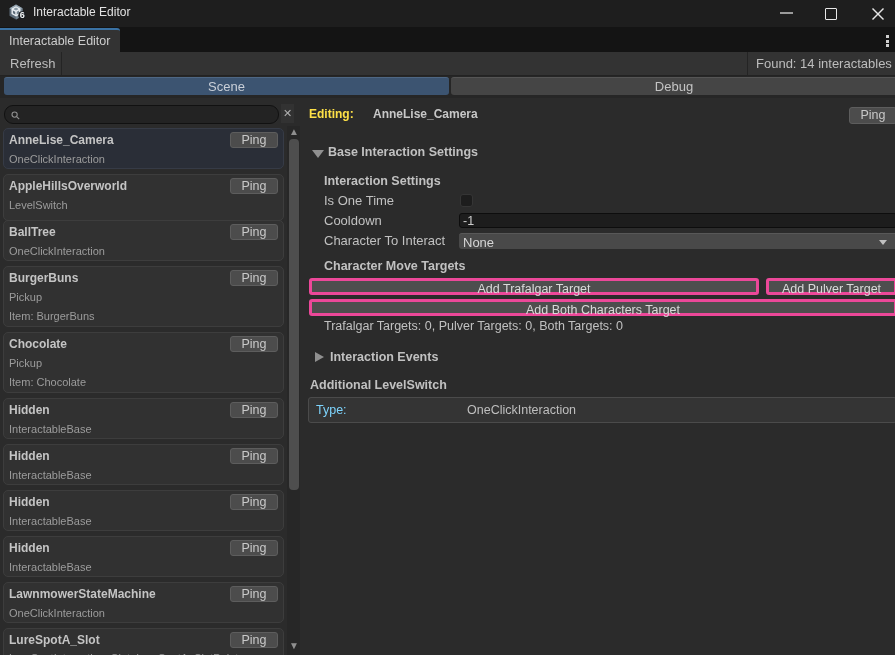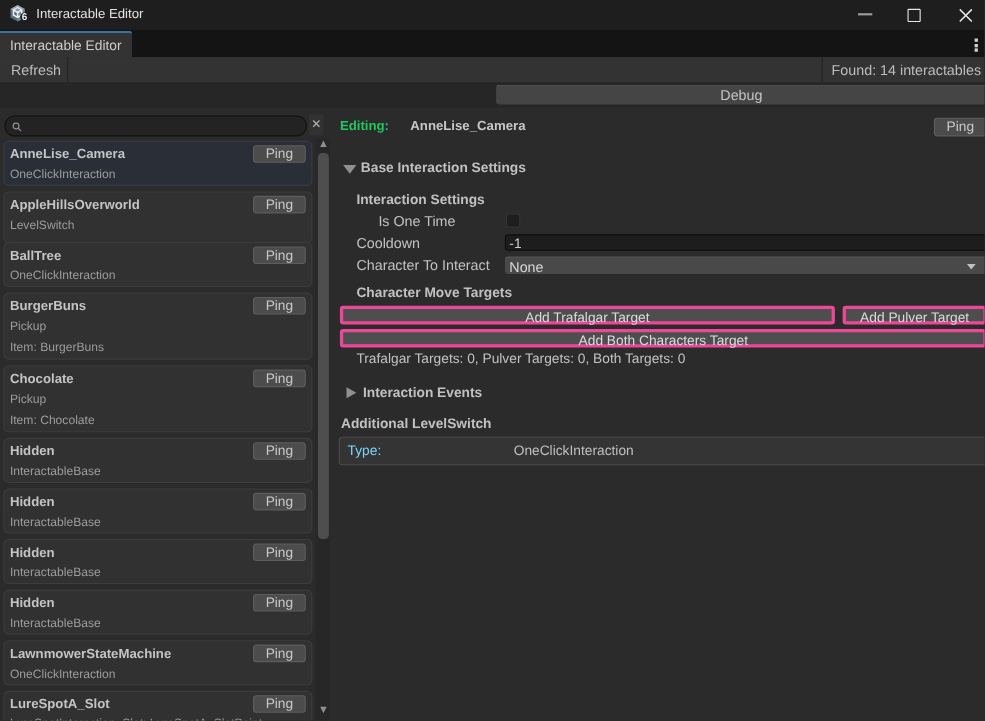--- a/index.html
+++ b/index.html
@@ -41,21 +41,21 @@
         border:1px solid #5d5d5d;border-radius:3px;box-sizing:border-box;
         text-align:center;font-size:12.5px;line-height:14px;color:#c8c8c8;}
   
   #sbtrack{left:287px;top:126px;width:13px;height:529px;background:#272727;}
   #sbthumb{left:289px;top:139px;width:9.5px;height:351px;background:#4e4e4e;border-radius:4px;}
   .sbarrow{left:289px;width:10px;height:8px;color:#8f8f8f;font-size:10px;line-height:8px;text-align:center;}
   
   .lbl{font-size:13px;color:#c1c1c1;}
   .lbl12{font-size:12.5px;}
   .bold{font-weight:bold;}
-  #editing-lbl{left:309px;top:107px;font-size:12px;font-weight:bold;color:#22c55e;}
+  #editing-lbl{left:309px;top:107px;font-size:12px;font-weight:bold;color:#fde047;}
   #editing-name{left:373px;top:107px;font-size:12px;font-weight:bold;color:#c8c8c8;}
   #ping-top{left:849px;top:107px;width:48px;height:17px;background:#4c4c4c;
         border:1px solid #5d5d5d;border-radius:3px;box-sizing:border-box;
         text-align:center;font-size:12.5px;line-height:15px;color:#c8c8c8;}
   .tri{width:0;height:0;}
   #tri1{left:312px;top:150px;border-left:6px solid transparent;border-right:6px solid transparent;
         border-top:8px solid #909090;}
   #tri2{left:315px;top:352px;border-top:5.5px solid transparent;border-bottom:5.5px solid transparent;
         border-left:9px solid #909090;}
   #checkbox{left:460px;top:194px;width:13px;height:13px;background:#1d1d1d;
@@ -113,20 +113,21 @@
 
   <div class="abs" id="toolbar">
     <div class="abs" id="refreshbtn">
       <span>Refresh</span>
     </div>
     <div class="abs" style="left:747px;top:0;width:1px;height:23px;background:#242424;"></div>
     <div class="abs" id="found">Found: 14 interactables</div>
   </div>
 
   <div class="abs" id="segrow">
+    <div class="abs seg" id="seg-scene">Scene</div>
     <div class="abs seg" id="seg-debug">Debug</div>
   </div>
 
   <div class="abs" id="searchfield">
     <svg class="abs" style="left:6px;top:5px;" width="9" height="9" viewBox="0 0 9 9">
       <circle cx="3.6" cy="3.6" r="2.6" fill="none" stroke="#909090" stroke-width="1.1"></circle>
       <line x1="5.6" y1="5.6" x2="8.2" y2="8.2" stroke="#909090" stroke-width="1.1"></line>
     </svg>
   </div>
   <div class="abs" id="clearbtn">✕</div>
@@ -195,21 +196,21 @@
   <div class="abs sbarrow" style="top:642px;">▼</div>
 
   <div class="abs" id="editing-lbl">Editing:</div>
   <div class="abs" id="editing-name">AnneLise_Camera</div>
   <div class="abs" id="ping-top">Ping</div>
 
   <div class="abs tri" id="tri1"></div>
   <div class="abs lbl bold lbl12" style="left:328px;top:145px;">Base Interaction Settings</div>
 
   <div class="abs lbl bold lbl12" style="left:324px;top:173.5px;">Interaction Settings</div>
-  <div class="abs lbl" style="left:324px;top:192.5px;margin-left:20px;">Is One Time</div>
+  <div class="abs lbl" style="left:324px;top:192.5px;">Is One Time</div>
   <div class="abs" id="checkbox"></div>
   <div class="abs lbl" style="left:324px;top:213px;">Cooldown</div>
   <div class="abs" id="cooldown">
     <span>-1</span>
   </div>
   <div class="abs lbl" style="left:324px;top:232.5px;">Character To Interact</div>
   <div class="abs" id="dropdown">
     <span>None</span>
   </div>
   <div class="abs tri" id="ddarrow"></div>

